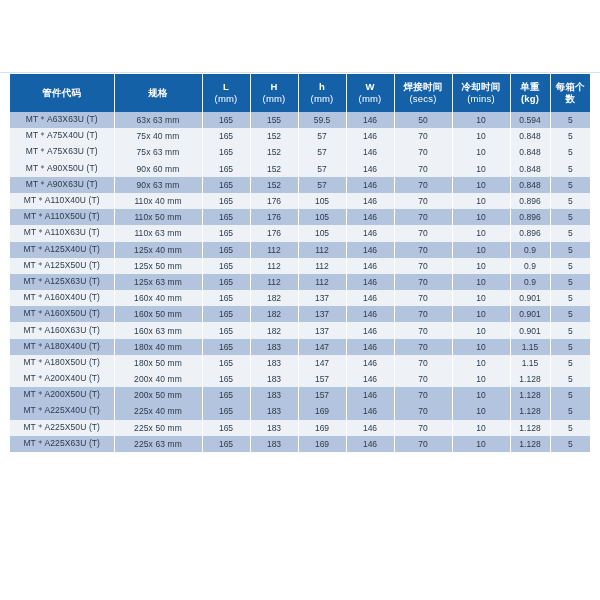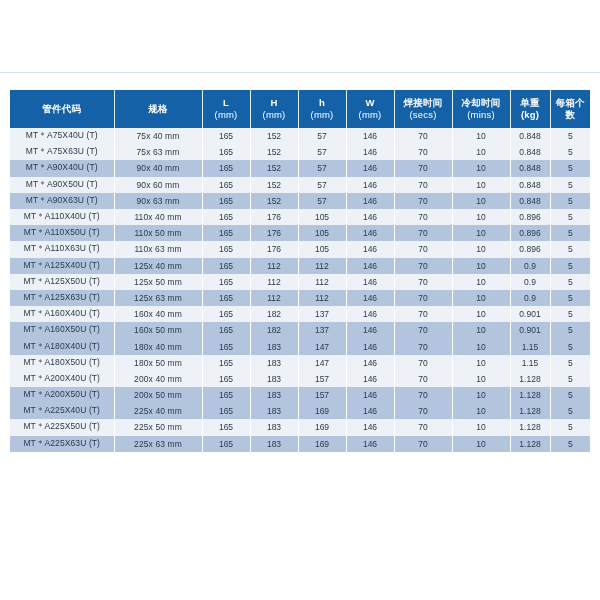--- a/index.html
+++ b/index.html
@@ -27,21 +27,21 @@
     position: absolute;
     top: 72px;
     left: 0;
     width: 600px;
     height: 1px;
     background: #cfe6f2;
   }
 
   .table-wrap {
     position: absolute;
-    top: 90px;
+    top: 74px;
     left: 10px;
     width: 580px;
   }
 
   table.spec {
     border-collapse: collapse;
     width: 580px;
     table-layout: fixed;
   }
 
@@ -156,20 +156,32 @@
             </th>
             <th>
               <span class="hdr-main">单重(kg)</span>
             </th>
             <th>
               <span class="hdr-main">每箱个数</span>
             </th>
           </tr>
       </thead>
       <tbody id="table-body">
+          <tr class="odd">
+            <td class="c0">MT＊A63X63U (T)</td>
+            <td class="c1">63x 63 mm</td>
+            <td class="c2">165</td>
+            <td class="c3">155</td>
+            <td class="c4">59.5</td>
+            <td class="c5">146</td>
+            <td class="c6">50</td>
+            <td class="c7">10</td>
+            <td class="c8">0.594</td>
+            <td class="c9">5</td>
+          </tr>
           <tr class="even">
             <td class="c0">MT＊A75X40U (T)</td>
             <td class="c1">75x 40 mm</td>
             <td class="c2">165</td>
             <td class="c3">152</td>
             <td class="c4">57</td>
             <td class="c5">146</td>
             <td class="c6">70</td>
             <td class="c7">10</td>
             <td class="c8">0.848</td>
@@ -180,56 +192,44 @@
             <td class="c1">75x 63 mm</td>
             <td class="c2">165</td>
             <td class="c3">152</td>
             <td class="c4">57</td>
             <td class="c5">146</td>
             <td class="c6">70</td>
             <td class="c7">10</td>
             <td class="c8">0.848</td>
             <td class="c9">5</td>
           </tr>
-          <tr class="odd">
-            <td class="c0">MT＊A90X40U (T)</td>
-            <td class="c1">90x 40 mm</td>
+          <tr class="even">
+            <td class="c0">MT＊A90X50U (T)</td>
+            <td class="c1">90x 60 mm</td>
             <td class="c2">165</td>
             <td class="c3">152</td>
             <td class="c4">57</td>
             <td class="c5">146</td>
             <td class="c6">70</td>
             <td class="c7">10</td>
             <td class="c8">0.848</td>
             <td class="c9">5</td>
           </tr>
-          <tr class="even">
-            <td class="c0">MT＊A90X50U (T)</td>
-            <td class="c1">90x 60 mm</td>
+          <tr class="odd">
+            <td class="c0">MT＊A90X63U (T)</td>
+            <td class="c1">90x 63 mm</td>
             <td class="c2">165</td>
             <td class="c3">152</td>
             <td class="c4">57</td>
             <td class="c5">146</td>
             <td class="c6">70</td>
             <td class="c7">10</td>
             <td class="c8">0.848</td>
             <td class="c9">5</td>
           </tr>
-          <tr class="odd">
-            <td class="c0">MT＊A90X63U (T)</td>
-            <td class="c1">90x 63 mm</td>
-            <td class="c2">165</td>
-            <td class="c3">152</td>
-            <td class="c4">57</td>
-            <td class="c5">146</td>
-            <td class="c6">70</td>
-            <td class="c7">10</td>
-            <td class="c8">0.848</td>
-            <td class="c9">5</td>
-          </tr>
           <tr class="even">
             <td class="c0">MT＊A110X40U (T)</td>
             <td class="c1">110x 40 mm</td>
             <td class="c2">165</td>
             <td class="c3">176</td>
             <td class="c4">105</td>
             <td class="c5">146</td>
             <td class="c6">70</td>
             <td class="c7">10</td>
             <td class="c8">0.896</td>
@@ -303,20 +303,32 @@
             <td class="c4">137</td>
             <td class="c5">146</td>
             <td class="c6">70</td>
             <td class="c7">10</td>
             <td class="c8">0.901</td>
             <td class="c9">5</td>
           </tr>
           <tr class="odd">
             <td class="c0">MT＊A160X50U (T)</td>
             <td class="c1">160x 50 mm</td>
+            <td class="c2">165</td>
+            <td class="c3">182</td>
+            <td class="c4">137</td>
+            <td class="c5">146</td>
+            <td class="c6">70</td>
+            <td class="c7">10</td>
+            <td class="c8">0.901</td>
+            <td class="c9">5</td>
+          </tr>
+          <tr class="even">
+            <td class="c0">MT＊A160X63U (T)</td>
+            <td class="c1">160x 63 mm</td>
             <td class="c2">165</td>
             <td class="c3">182</td>
             <td class="c4">137</td>
             <td class="c5">146</td>
             <td class="c6">70</td>
             <td class="c7">10</td>
             <td class="c8">0.901</td>
             <td class="c9">5</td>
           </tr>
           <tr class="odd">

